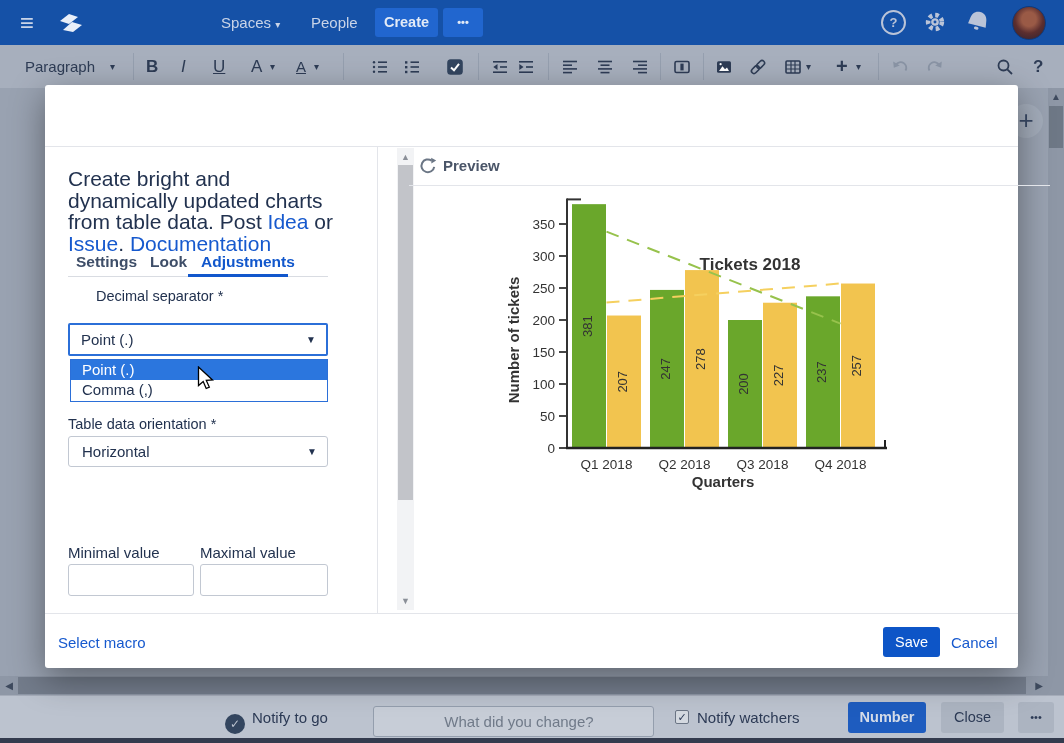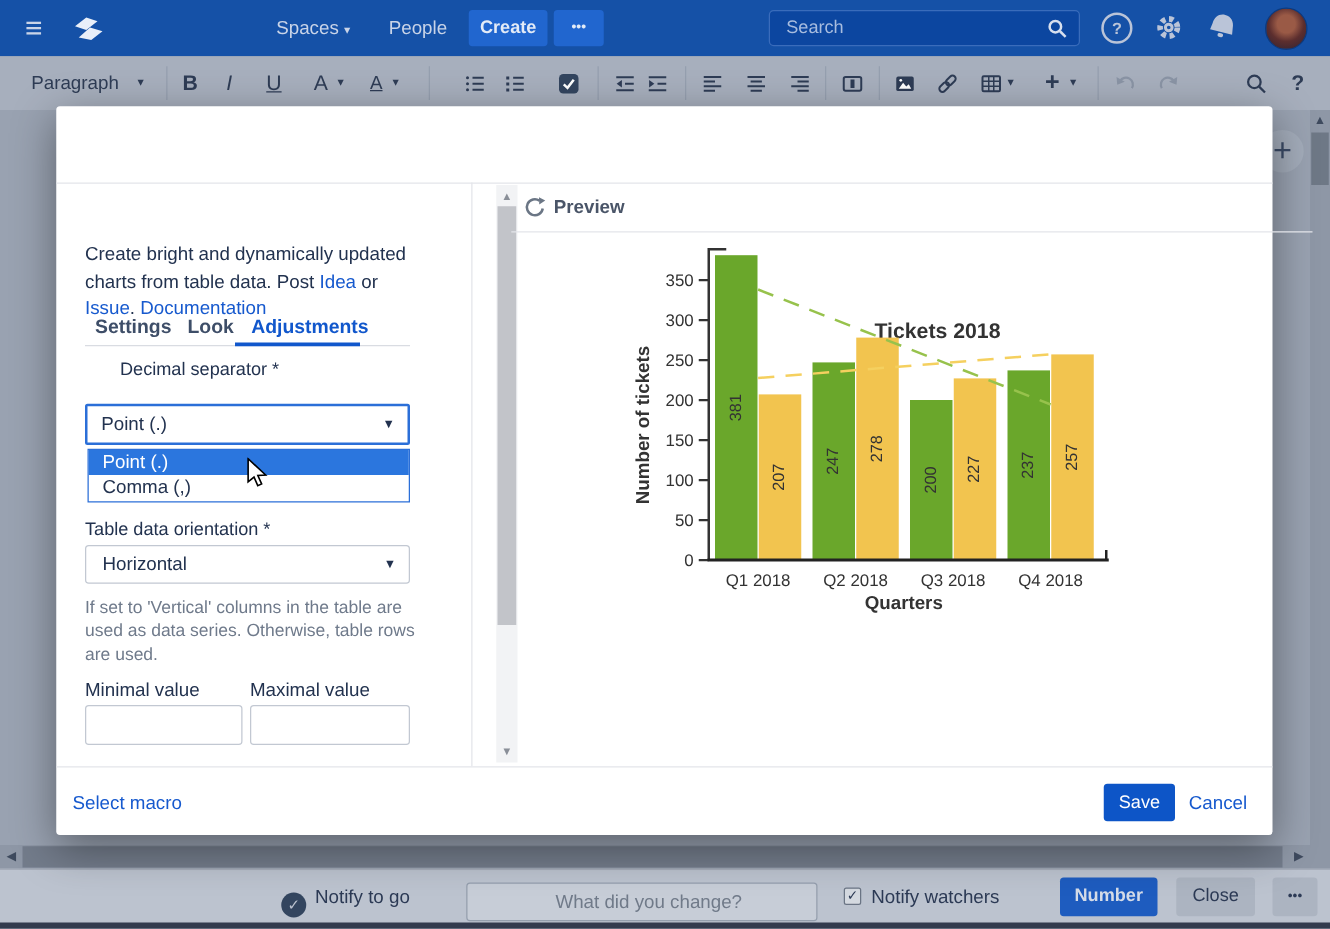--- a/index.html
+++ b/index.html
@@ -24,21 +24,21 @@
   .arr{color:#3E4A5E;font-size:10px;text-align:center;}
   
   .bbar{left:0;top:695px;width:1064px;height:43px;background:#BCC3CF;border-top:1px solid #A5ACB9;}
   .bbtn{border-radius:3px;font-size:14.5px;text-align:center;line-height:31px;}
   
   .modal{left:45px;top:85px;width:973px;height:583px;background:#fff;border-radius:3px;
     box-shadow:0 10px 35px rgba(0,0,0,.4);}
   .mtitle{font-size:21px;font-weight:600;color:#163D70;}
   .hline{background:#E3E5EA;height:1px;}
   .vline{background:#E3E5EA;width:1px;}
-  .desc{font-size:15px;line-height:21.5px;color:#22324F;margin-top:25px;}
+  .desc{font-size:21px;line-height:21.5px;color:#22324F;}
   a.lnk{color:#1659CE;text-decoration:none;cursor:pointer;}
   .tab{font-size:15.5px;font-weight:bold;color:#3E4E68;cursor:pointer;}
   .tab.active{color:#1157CC;}
   .flabel{font-size:14.5px;color:#22324F;}
   .selbox{background:#fff;font-size:15px;color:#22324F;line-height:29px;}
   .caret{color:#22324F;font-size:10px;}
   .helper{font-size:14px;line-height:19px;color:#6F7A8B;}
   .txtinput{background:#fff;border:1px solid #C2C8D2;border-radius:3px;}
   .opt{font-size:15px;line-height:20px;padding-left:11px;color:#22324F;cursor:pointer;}
   .opt.hl{background:#2B76DE;color:#fff;}
@@ -60,27 +60,20 @@
       <polygon points="2,8 11,1 20,4 11,11" fill="#E9EFF9"></polygon>
       <polygon points="5,17 14,9 24,12 15,19" fill="#E9EFF9"></polygon>
     </svg>
     <span class="abs navtxt" style="left:221px;">
       <span>Spaces</span>
       <span class="caret" style="color:#C9D4E8;">▾</span>
     </span>
     <span class="abs navtxt" style="left:311px;">People</span>
     <div class="abs hdr-btn" style="left:375px;top:8px;width:63px;height:29px;line-height:29px;">Create</div>
     <div class="abs hdr-btn" style="left:443px;top:8px;width:40px;height:29px;line-height:29px;font-size:11px;">•••</div>
-    <div class="abs searchbox" style="left:615px;top:8px;width:247px;height:27px;">
-      <span class="abs" style="left:13px;top:0;line-height:27px;font-size:14.5px;color:#A7BCDF;">Search</span>
-      <svg class="abs" style="left:222px;top:6px;" width="16" height="16" viewBox="0 0 16 16">
-        <circle cx="6.3" cy="6.3" r="4.6" fill="none" stroke="#D7DFEE" stroke-width="2"></circle>
-        <line x1="10" y1="10" x2="14.5" y2="14.5" stroke="#D7DFEE" stroke-width="2"></line>
-      </svg>
-    </div>
     <div class="abs" style="left:881px;top:10px;width:21px;height:21px;border:2px solid #BAC4D8;border-radius:50%;
                 color:#BAC4D8;font-size:13px;font-weight:bold;text-align:center;line-height:21px;">?</div>
     <svg class="abs" style="left:923px;top:10px;" width="24" height="24" viewBox="0 0 18 18">
       <circle cx="9" cy="9" r="5.2" fill="none" stroke="#BAC4D8" stroke-width="3.4" stroke-dasharray="2.7 2.2"></circle>
       <circle cx="9" cy="9" r="2" fill="none" stroke="#BAC4D8" stroke-width="1.8"></circle>
     </svg>
     <svg class="abs" style="left:966px;top:9px;" width="24" height="24" viewBox="0 0 18 18">
       <g transform="rotate(14 9 9)">
         <path d="M9,2 C12.8,2 15,4.8 15.2,8.5 L15.8,12.5 L2.2,12.5 L2.8,8.5 C3,4.8 5.2,2 9,2 Z" fill="#BAC4D8"></path>
         <rect x="7.3" y="13.4" width="3.4" height="2.2" rx="1.1" fill="#BAC4D8"></rect>
@@ -262,21 +255,20 @@
       <div class="abs" style="left:25px;top:213px;width:256px;height:41px;background:#fff;border:1px solid #2B6FD8;">
         <div class="opt hl" style="height:20px;">Point (.)</div>
         <div class="opt" style="height:20px;">Comma (,)</div>
       </div>
 
       <span class="abs flabel" style="left:23px;top:270px;">Table data orientation *</span>
       <div class="abs selbox" style="left:23px;top:290px;width:258px;height:29px;border:1px solid #C2C8D2;border-radius:3px;">
         <span style="margin-left:13px;">Horizontal</span>
         <span class="abs caret" style="right:10px;top:0;line-height:29px;">▼</span>
       </div>
-      <div class="abs helper" style="left:23px;top:330px;width:264px;">If set to 'Vertical' columns in the table are used as data series. Otherwise, table rows are used.</div>
 
       <span class="abs flabel" style="left:23px;top:398px;font-size:15px;">Minimal value</span>
       <span class="abs flabel" style="left:155px;top:398px;font-size:15px;">Maximal value</span>
       <div class="abs txtinput" style="left:23px;top:418px;width:124px;height:30px;"></div>
       <div class="abs txtinput" style="left:155px;top:418px;width:126px;height:30px;"></div>
 
       <div class="abs pscroll" style="top:2px;height:462px;">
         <div class="abs parr" style="top:4px;">▲</div>
         <div class="abs pthumb"></div>
         <div class="abs parr" style="bottom:4px;">▼</div>

